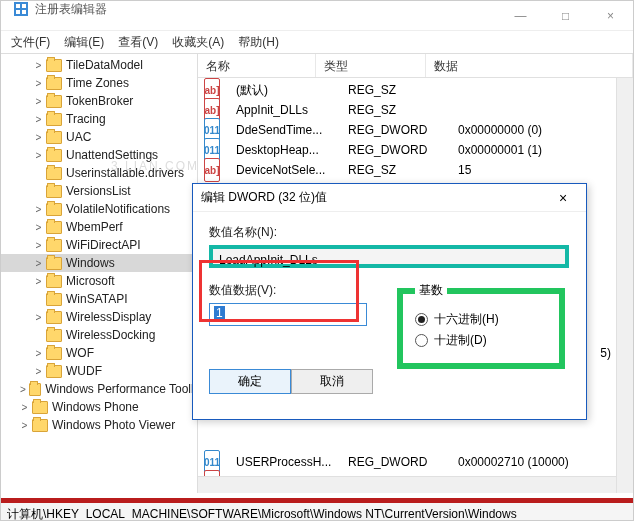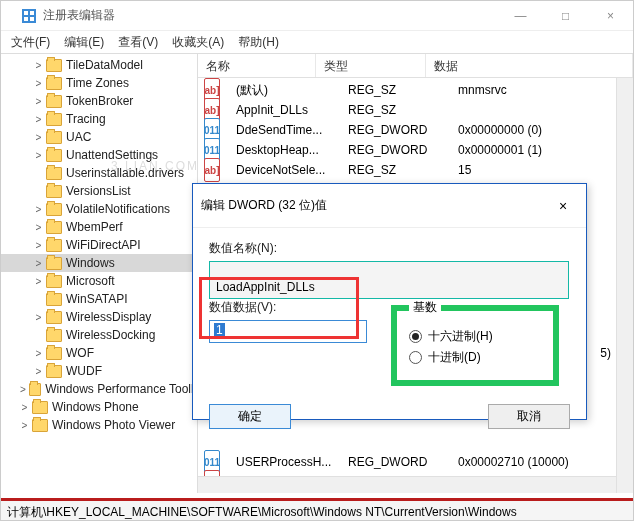--- a/index.html
+++ b/index.html
@@ -1,17 +1,17 @@
 <!DOCTYPE html>
 <html><head>
 <meta charset="utf-8">
 <style>
 *{box-sizing:border-box;margin:0;padding:0;font-family:"Microsoft YaHei",Tahoma,sans-serif;font-size:12px}
 body{background:#fff;width:634px;height:521px;overflow:hidden;position:relative;border:1px solid #ccc}
-.titlebar{height:30px;background:#fff;display:flex;align-items:center;padding-left:20px;border-bottom:1px solid #eee}
+.titlebar{height:30px;background:#fff;display:flex;padding-left:12px;border-bottom:1px solid #eee}
 .titlebar .app-icon{width:16px;height:16px;margin-right:6px}
 .titlebar .title{flex:1;color:#555}
 .win-btns{display:flex}
 .win-btn{width:45px;height:30px;display:flex;align-items:center;justify-content:center;color:#888}
 .menubar{height:22px;display:flex;align-items:center;padding:0 4px;gap:2px}
 .menu-item{padding:2px 6px;color:#333}
 .content{display:flex;height:440px;border-top:1px solid #ddd}
 .tree{width:197px;border-right:1px solid #ddd;overflow:hidden;padding-top:2px}
 .tree-row{display:flex;align-items:center;height:18px;padding-left:4px;white-space:nowrap}
 .tree-row .exp{width:11px;height:11px;color:#666;font-size:10px;display:inline-flex;align-items:center;justify-content:center;margin-right:2px}
@@ -25,39 +25,39 @@
 .list-head div{padding:4px 8px;border-right:1px solid #e8e8e8;color:#333}
 .lh-name{width:118px}.lh-type{width:110px}.lh-data{flex:1}
 .list-body{padding-top:2px}
 .list-row{display:flex;height:20px;align-items:center;padding-left:6px}
 .list-row .ic{width:16px;height:24px;margin-right:16px;display:inline-flex;align-items:center;justify-content:center;font-size:10px;font-weight:bold;border-radius:2px}
 .ic-sz{background:#fff;border:1px solid #c44;color:#c44}
 .ic-dw{background:#fff;border:1px solid #38c;color:#38c}
 .lc-name{width:112px;overflow:hidden;text-overflow:ellipsis;white-space:nowrap}
 .lc-type{width:110px}
 .lc-data{flex:1}
-.statusbar{position:absolute;bottom:0;left:0;right:0;height:22px;border-top:3px solid #b91c1c;padding:3px 6px;background:#f5f5f5;white-space:nowrap;overflow:hidden}
+.statusbar{position:absolute;bottom:0;left:0;right:0;height:22px;border-top:5px solid #b91c1c;padding:3px 6px;background:#f5f5f5;white-space:nowrap;overflow:hidden}
 .dialog{position:absolute;left:191px;top:182px;width:395px;height:237px;background:#fff;border:1px solid #185abd;box-shadow:2px 2px 8px rgba(0,0,0,.2)}
-.dlg-title{height:44px;background:#fff;display:flex;align-items:center;padding:0 8px;border-bottom:1px solid #eee}
+.dlg-title{height:28px;background:#fff;display:flex;align-items:center;padding:0 8px;border-bottom:1px solid #eee}
 .dlg-title span{flex:1}
 .dlg-close{width:30px;text-align:center;font-size:14px}
 .dlg-body{padding:12px 16px}
 .dlg-lbl{margin-bottom:4px;color:#222}
-.dlg-ro{width:360px;height:23px;border:1px solid #14b8a6;background:#f4f4f4;padding:18px 6px;}
-.dlg-row{display:flex;gap:24px}
+.dlg-ro{width:360px;height:23px;border:4px solid #14b8a6;background:#f4f4f4;padding:4px 6px;margin-bottom:14px}
+.dlg-row{display:flex;gap:30px}
 .dlg-val-box{position:relative}
 .dlg-hlframe{position:absolute;left:-10px;top:-22px;width:160px;height:62px;border:3px solid #e33;pointer-events:none}
 .dlg-input{width:158px;height:23px;border:1px solid #3a8ad6;padding:2px 4px}
 .dlg-input .selval{background:#2e7bd1;color:#fff;padding:0 2px}
 .dlg-fieldset{border:6px solid #22c55e;padding:8px 12px 10px;width:168px}
 .dlg-fieldset legend{padding:0 4px}
 .radio-row{display:flex;align-items:center;gap:6px;margin:4px 0}
 .radio{width:13px;height:13px;border:1px solid #555;border-radius:50%;display:inline-flex;align-items:center;justify-content:center}
 .radio.on::after{content:"";width:7px;height:7px;background:#222;border-radius:50%}
-.dlg-btns{display:flex;justify-content:space-between;gap:10px;margin-top:18px}
+.dlg-btns{display:flex;justify-content:flex-start;}
 .dlg-btn{width:82px;height:25px;border:1px solid #aaa;background:#efefef;display:flex;align-items:center;justify-content:center}
 .dlg-btn.primary{border:1px solid #3a8ad6;background:#eaf3fb}
 .scroll-r{position:absolute;right:0;top:24px;bottom:0;width:17px;background:#f0f0f0;border-left:1px solid #e0e0e0}
 .scroll-b{position:absolute;left:0;right:17px;bottom:0;height:17px;background:#f0f0f0;border-top:1px solid #e0e0e0}
 .watermark{position:absolute;left:110px;top:158px;color:#ddd;font-size:12px;letter-spacing:2px;pointer-events:none}
 </style>
 </head>
 <body>
 
 <div class="titlebar">
@@ -196,21 +196,20 @@
     <div class="list-head">
       <div class="lh-name">名称</div>
       <div class="lh-type">类型</div>
       <div class="lh-data">数据</div>
     </div>
     <div class="list-body" id="listbody">
         <div class="list-row">
           <span class="ic ic-sz">ab]</span>
           <span class="lc-name">(默认)</span>
           <span class="lc-type">REG_SZ</span>
-          <span class="lc-data">mnmsrvc</span>
         </div>
         <div class="list-row">
           <span class="ic ic-sz">ab]</span>
           <span class="lc-name">AppInit_DLLs</span>
           <span class="lc-type">REG_SZ</span>
           <span class="lc-data"></span>
         </div>
         <div class="list-row">
           <span class="ic ic-dw">011</span>
           <span class="lc-name">DdeSendTime...</span>

